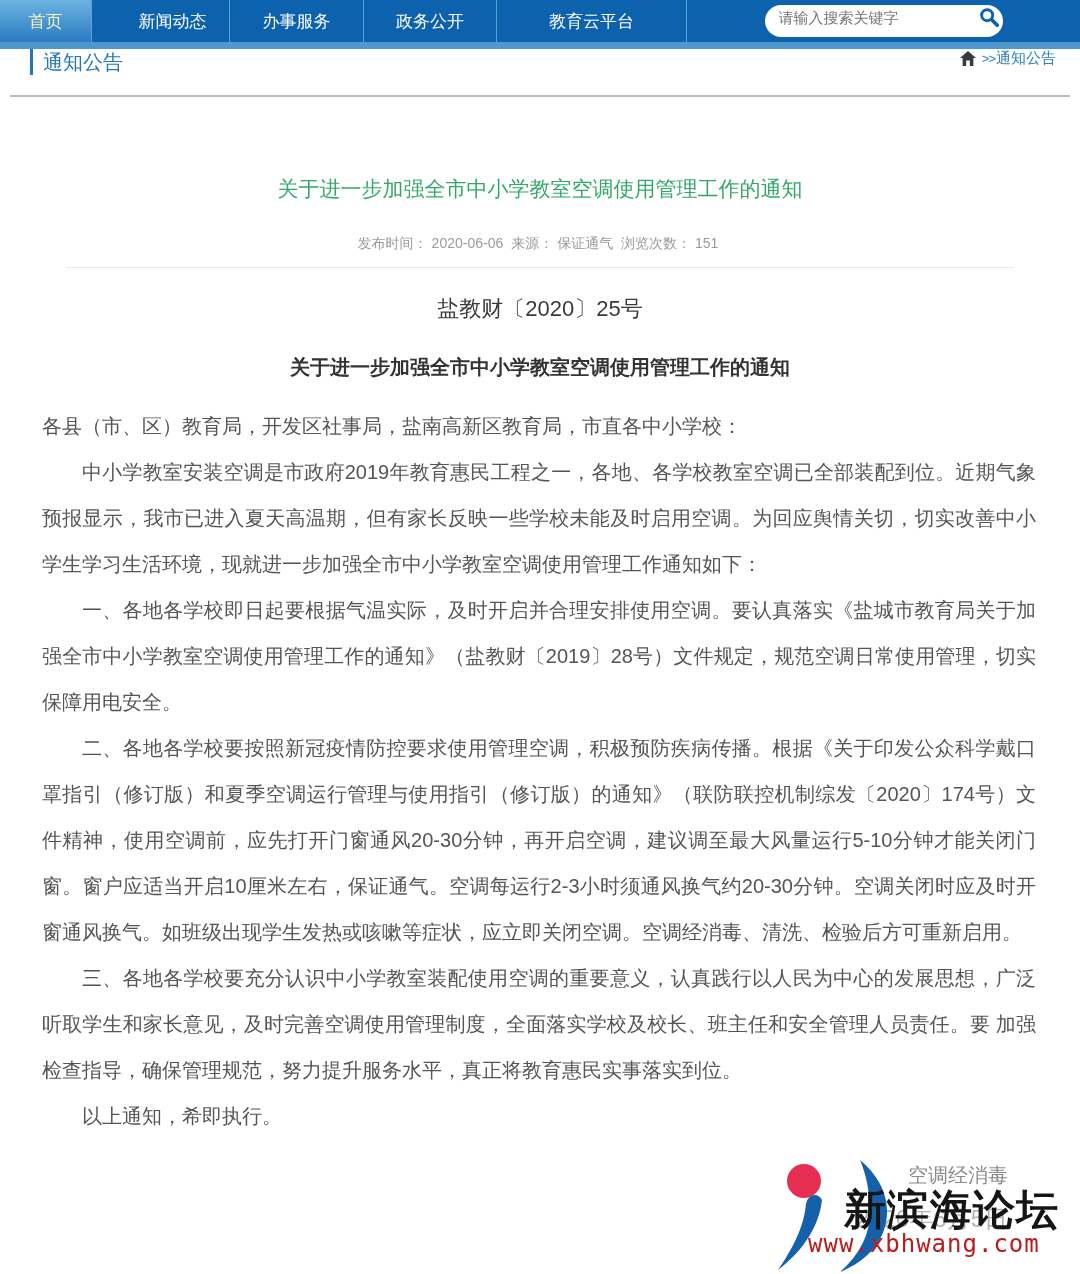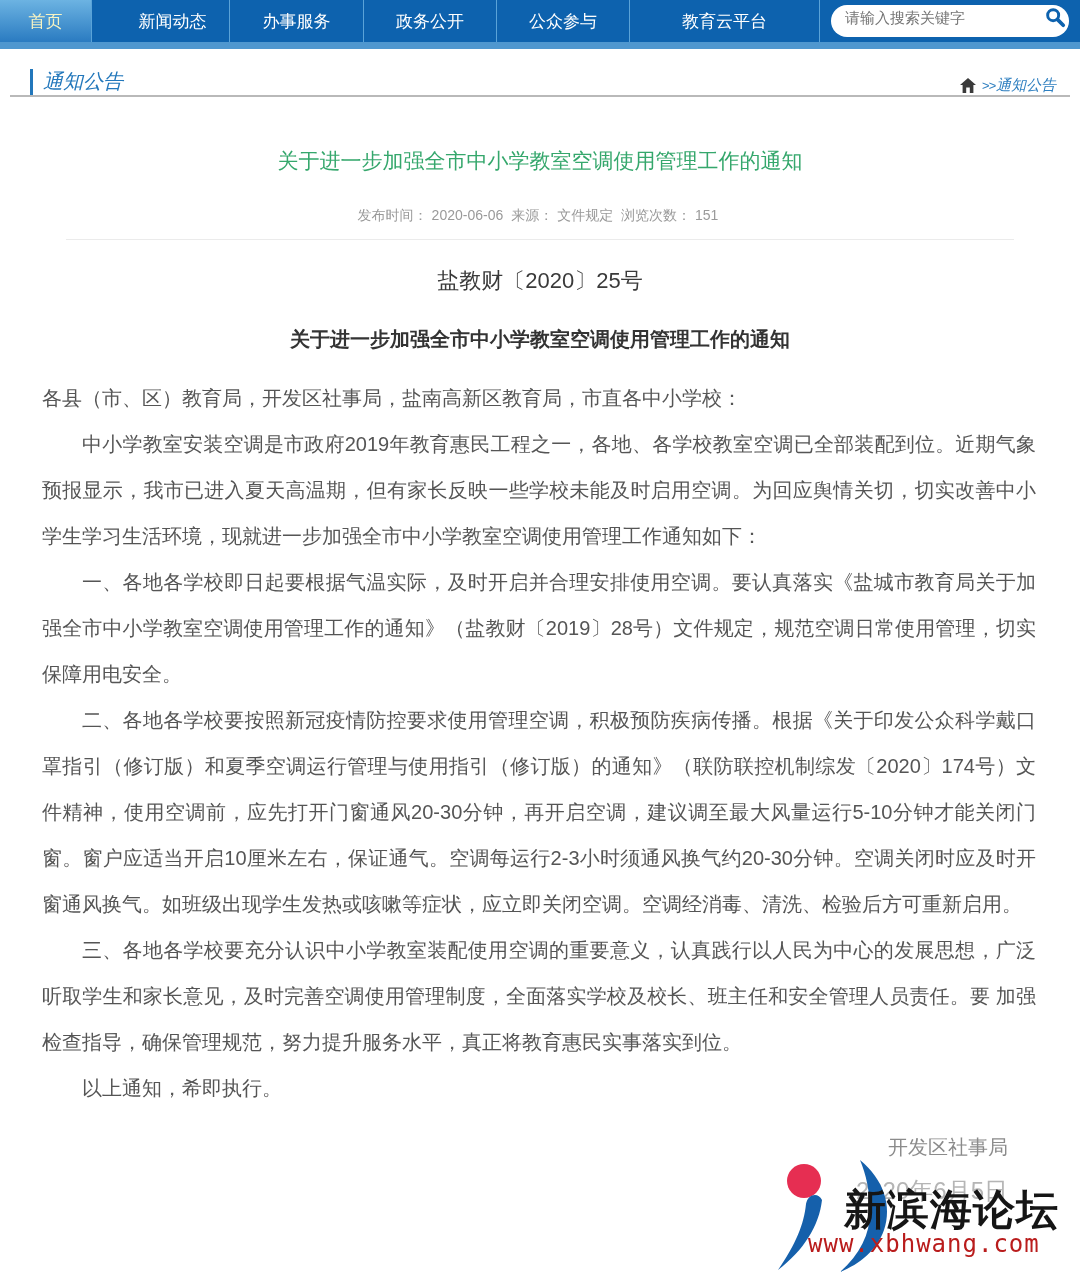--- a/index.html
+++ b/index.html
@@ -28,32 +28,32 @@
   .search-pill input {
     flex: 1; border: none; outline: none; font-size: 15px; color: #333;
     background: transparent; font-family: "Liberation Sans", sans-serif;
   }
   .search-btn { width: 26px; height: 26px; display: flex; align-items: center; justify-content: center; cursor: pointer; background: none; border: none; }
 
   .nav-strip { height: 7px; background: #4f97cf; }
 
   
   .crumbbar {
-    margin: 0 10px; height: 48px; display: flex; align-items: flex-end;
-    border-bottom: 2px solid #b9b9b9; background: #fff; font-style: italic;
+    margin: 0 10px; height: 48px; display: flex; align-items: flex-start;
+    border-bottom: 2px solid #b9b9b9; background: #fff;
   }
   .section-flag { width: 3px; height: 26px; background: #2277bb; margin-left: 20px; }
   .section-title { color: #2277bb; font-size: 20px; margin-left: 10px; }
   .crumb-right { margin-left: auto; display: flex; align-items: center; margin-right: 14px; }
   .home-ico { margin-right: 6px; display: inline-flex; }
   .trail-prefix { color: #2e7fc0; font-size: 13px; margin-right: 1px; letter-spacing: -1px; }
   .trail-link { color: #2e7fc0; font-size: 15px; cursor: pointer; }
 
   
-  .article { padding-top: 50px; }
+  .article { padding-top: 78px; }
   .a-title { text-align: center; color: #35a76c; font-size: 21px; font-weight: 400; }
   .a-meta { text-align: center; color: #9a9a9a; font-size: 14px; margin-top: 32px; }
   .a-meta span { margin-right: 4px; }
   .a-divider { height: 1px; background: #ebebeb; margin: 14px 66px 0 66px; }
   .doc-number { text-align: center; color: #3a3a3a; font-size: 22px; margin-top: 26px; }
   .a-subtitle { text-align: center; color: #333333; font-size: 20px; font-weight: bold; margin-top: 30px; }
   .body-text { margin: 22px 44px 0 42px; color: #555555; font-size: 20px; line-height: 46px; text-align: justify; }
   .body-text p.indent { text-indent: 2em; }
   .signature { text-align: right; padding-right: 72px; margin-top: 14px; line-height: 44px; }
   .sig-name { color: #8b8b8b; font-size: 20px; }
@@ -76,21 +76,20 @@
 </head>
 <body>
 
 <div class="page">
 
   <div class="topnav">
     <div class="tab active t0">首页</div>
     <div class="tab t1">新闻动态</div>
     <div class="tab t3">办事服务</div>
     <div class="tab t2">政务公开</div>
-    <div class="tab t4">公众参与</div>
     <div class="tab t5">教育云平台</div>
     <div class="nav-search">
       <div class="search-pill">
         <input type="text" placeholder="请输入搜索关键字" style="">
         <button class="search-btn">
           <span style="display:inline-flex;">
             <svg width="22" height="22" viewBox="0 0 24 24">
               <circle cx="10" cy="10" r="6" fill="none" stroke="#0d62ae" stroke-width="3.2"></circle>
               <line x1="14.6" y1="14.6" x2="21" y2="21" stroke="#0d62ae" stroke-width="4" stroke-linecap="round"></line>
             </svg>
@@ -113,40 +112,40 @@
       <span class="trail-prefix">&gt;&gt;</span>
       <span class="trail-link">通知公告</span>
     </div>
   </div>
 
   <div class="article">
     <div class="a-title">关于进一步加强全市中小学教室空调使用管理工作的通知</div>
 
     <div class="a-meta">
       <span>发布时间：</span><span>2020-06-06</span>
-      <span>来源：</span><span>文件规定</span>
+      <span>来源：</span><span>保证通气</span>
       <span>浏览次数：</span><span>151</span>
     </div>
 
     <div class="a-divider"></div>
 
     <div class="doc-number">盐教财〔2020〕25号</div>
     <div class="a-subtitle">关于进一步加强全市中小学教室空调使用管理工作的通知</div>
 
     <div class="body-text">
       <p>各县（市、区）教育局，开发区社事局，盐南高新区教育局，市直各中小学校：</p>
       <p class="indent">中小学教室安装空调是市政府2019年教育惠民工程之一，各地、各学校教室空调已全部装配到位。近期气象预报显示，我市已进入夏天高温期，但有家长反映一些学校未能及时启用空调。为回应舆情关切，切实改善中小学生学习生活环境，现就进一步加强全市中小学教室空调使用管理工作通知如下：</p>
       <p class="indent">一、各地各学校即日起要根据气温实际，及时开启并合理安排使用空调。要认真落实《盐城市教育局关于加强全市中小学教室空调使用管理工作的通知》（盐教财〔2019〕28号）文件规定，规范空调日常使用管理，切实保障用电安全。</p>
       <p class="indent">二、各地各学校要按照新冠疫情防控要求使用管理空调，积极预防疾病传播。根据《关于印发公众科学戴口罩指引（修订版）和夏季空调运行管理与使用指引（修订版）的通知》（联防联控机制综发〔2020〕174号）文件精神，使用空调前，应先打开门窗通风20-30分钟，再开启空调，建议调至最大风量运行5-10分钟才能关闭门窗。窗户应适当开启10厘米左右，保证通气。空调每运行2-3小时须通风换气约20-30分钟。空调关闭时应及时开窗通风换气。如班级出现学生发热或咳嗽等症状，应立即关闭空调。空调经消毒、清洗、检验后方可重新启用。</p>
       <p class="indent">三、各地各学校要充分认识中小学教室装配使用空调的重要意义，认真践行以人民为中心的发展思想，广泛听取学生和家长意见，及时完善空调使用管理制度，全面落实学校及校长、班主任和安全管理人员责任。要 加强检查指导，确保管理规范，努力提升服务水平，真正将教育惠民实事落实到位。</p>
       <p class="indent">以上通知，希即执行。</p>
     </div>
 
     <div class="signature">
-      <div class="sig-name">开发区社事局</div>
+      <div class="sig-name">空调经消毒</div>
       <div class="sig-date">2020年6月5日</div>
     </div>
   </div>
 
   <div class="watermark">
     <span class="wm-logo">
       <svg width="180" height="116" viewBox="0 0 180 116">
         <circle cx="48" cy="23" r="17" fill="#e62e52"></circle>
         <path d="M66,42 C63,68 48,92 22,112 C40,86 48,66 50,46 C52,36 62,34 66,42 Z" fill="#1560ab"></path>
         <path d="M104,2 C128,22 136,48 128,72 C121,92 104,106 84,114 C104,96 114,76 114,54 C114,34 110,16 104,2 Z" fill="#1560ab"></path>

